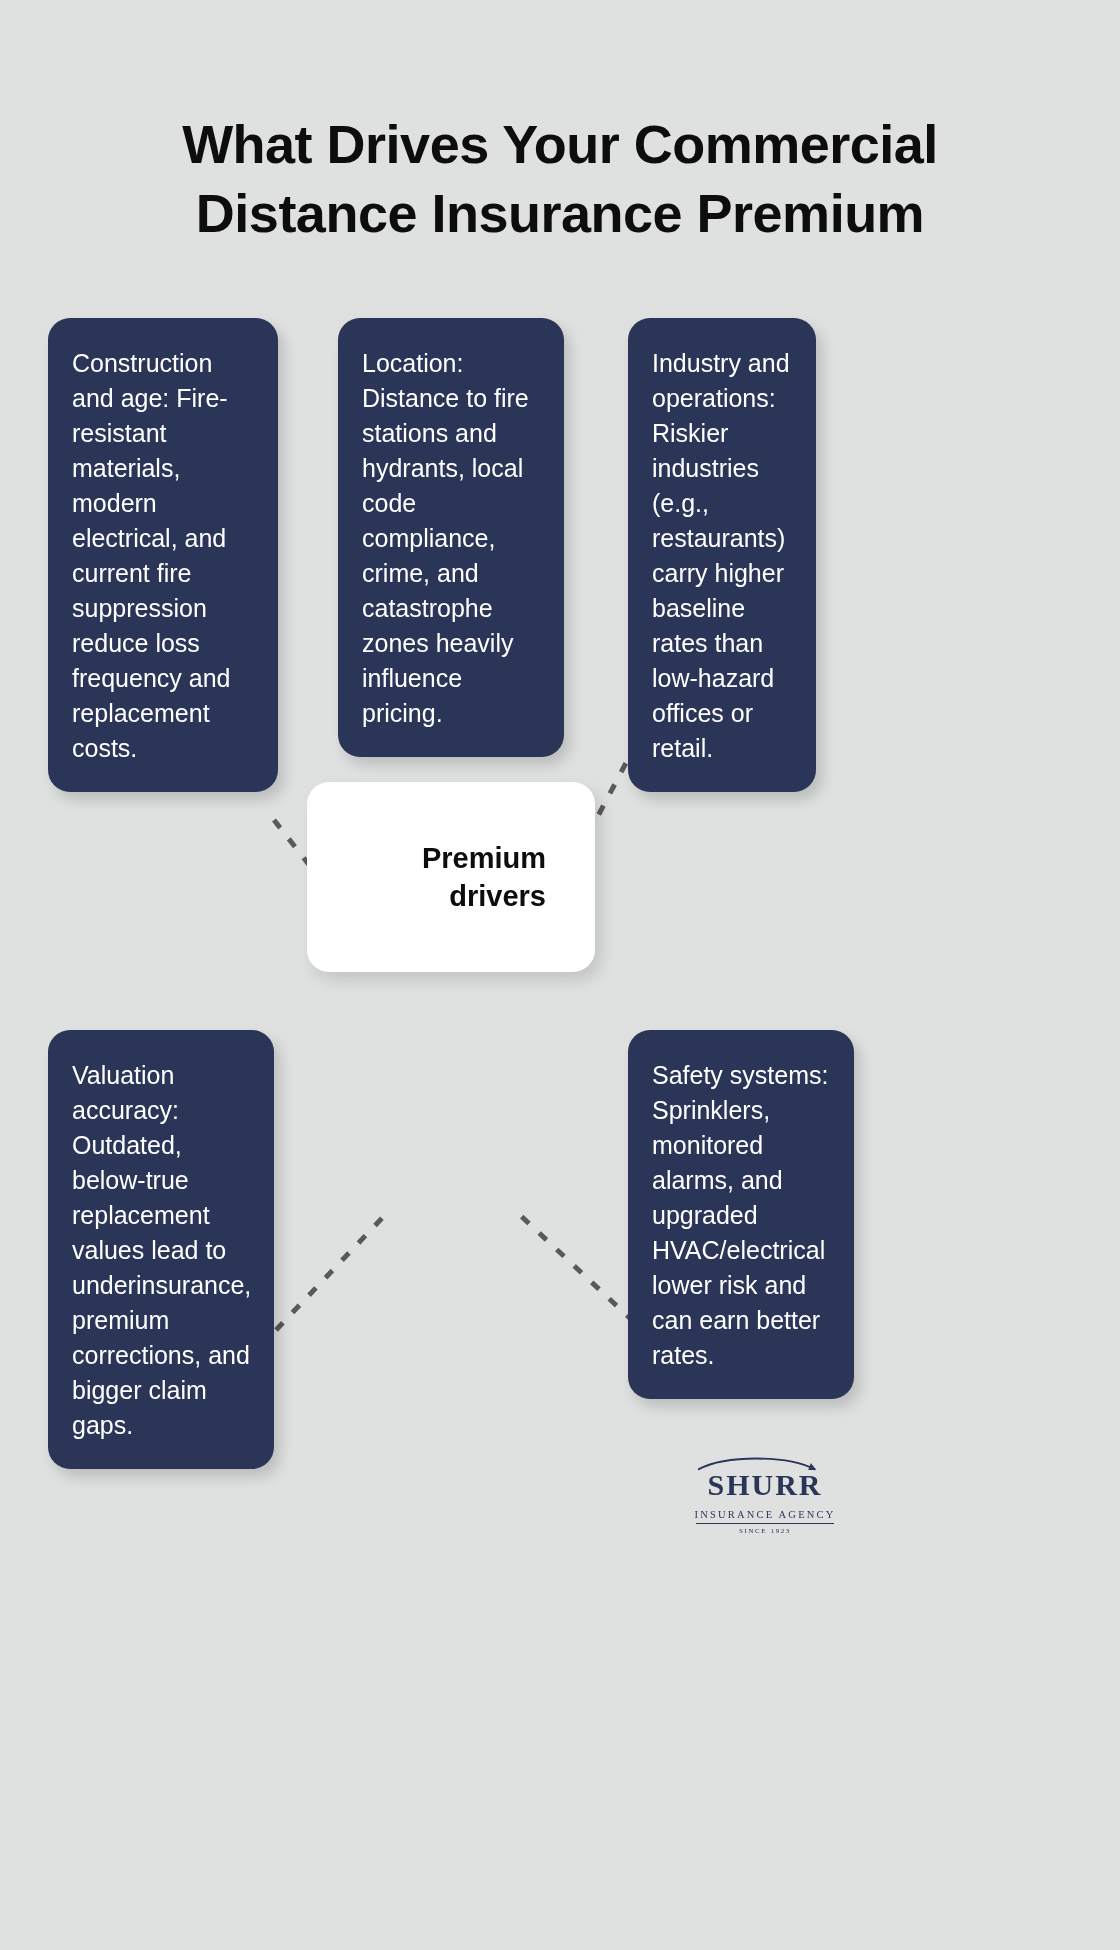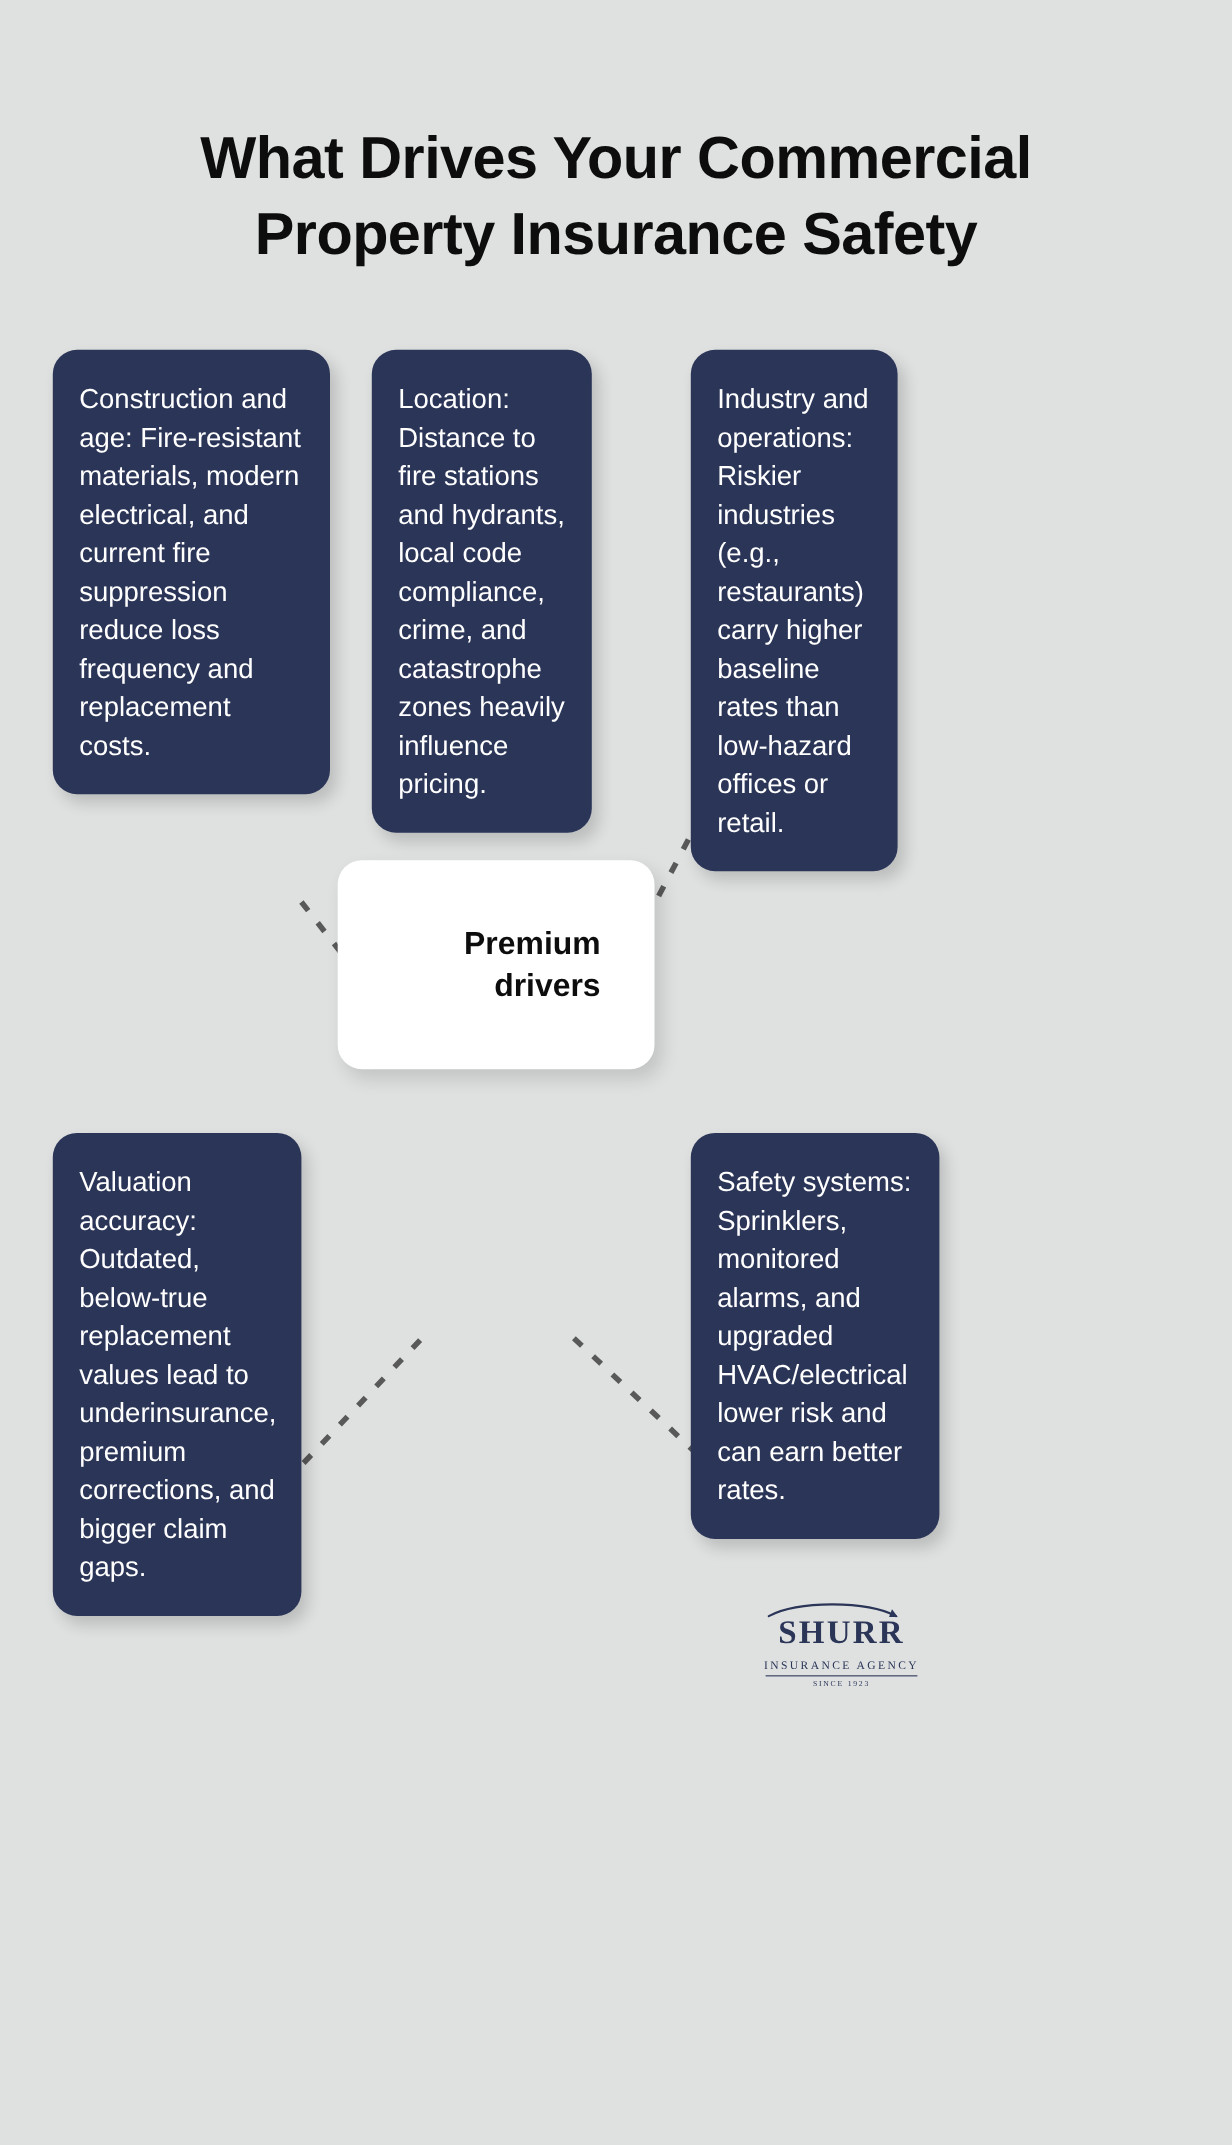--- a/index.html
+++ b/index.html
@@ -52,22 +52,22 @@
     color: #ffffff;
     border-radius: 22px;
     box-sizing: border-box;
     padding: 28px 24px 26px 24px;
     font-size: 25px;
     line-height: 1.40;
     box-shadow: 6px 8px 14px rgba(0,0,0,0.16);
     z-index: 3;
   }
 
-  #card-construction { left: 48px;  top: 318px;  width: 252px; }
-  #card-location     { left: 338px; top: 318px;  width: 200px; }
+  #card-construction { left: 48px;  top: 318px;  width: 230px; }
+  #card-location     { left: 338px; top: 318px;  width: 226px; }
   #card-industry     { left: 628px; top: 318px;  width: 188px; }
   #card-valuation    { left: 48px;  top: 1030px; width: 226px; }
   #card-safety       { left: 628px; top: 1030px; width: 226px; }
 
   
   #center-node {
     position: absolute;
     left: 307px;
     top: 782px;
     width: 288px;
@@ -134,21 +134,21 @@
     margin: 3px 6px 0 6px;
   }
 </style>
 </head>
 <body>
 
 <div id="infographic">
 
   <div class="title">
     <span class="line">What Drives Your Commercial</span>
-    <span class="line">Property Insurance Safety</span>
+    <span class="line">Distance Insurance Premium</span>
   </div>
 
   <svg id="connectors" viewBox="0 0 1120 1950" xmlns="http://www.w3.org/2000/svg">
     <g stroke="#595959" stroke-width="5" stroke-dasharray="10 14" fill="none" stroke-linecap="butt">
       <line x1="274" y1="820" x2="372" y2="945"></line>
       <line x1="451" y1="795" x2="451" y2="962"></line>
       <line x1="637" y1="742" x2="530" y2="945"></line>
       <line x1="276" y1="1330" x2="385" y2="1215"></line>
       <line x1="634" y1="1322" x2="520" y2="1215"></line>
     </g>

